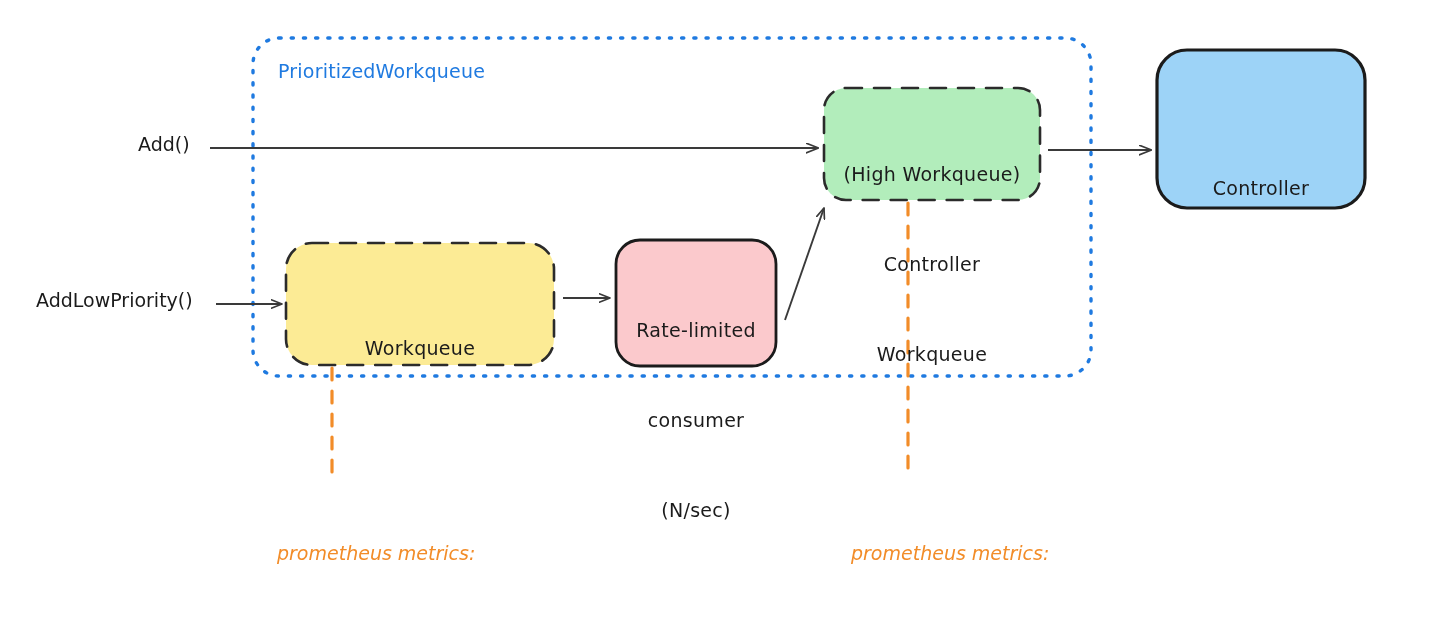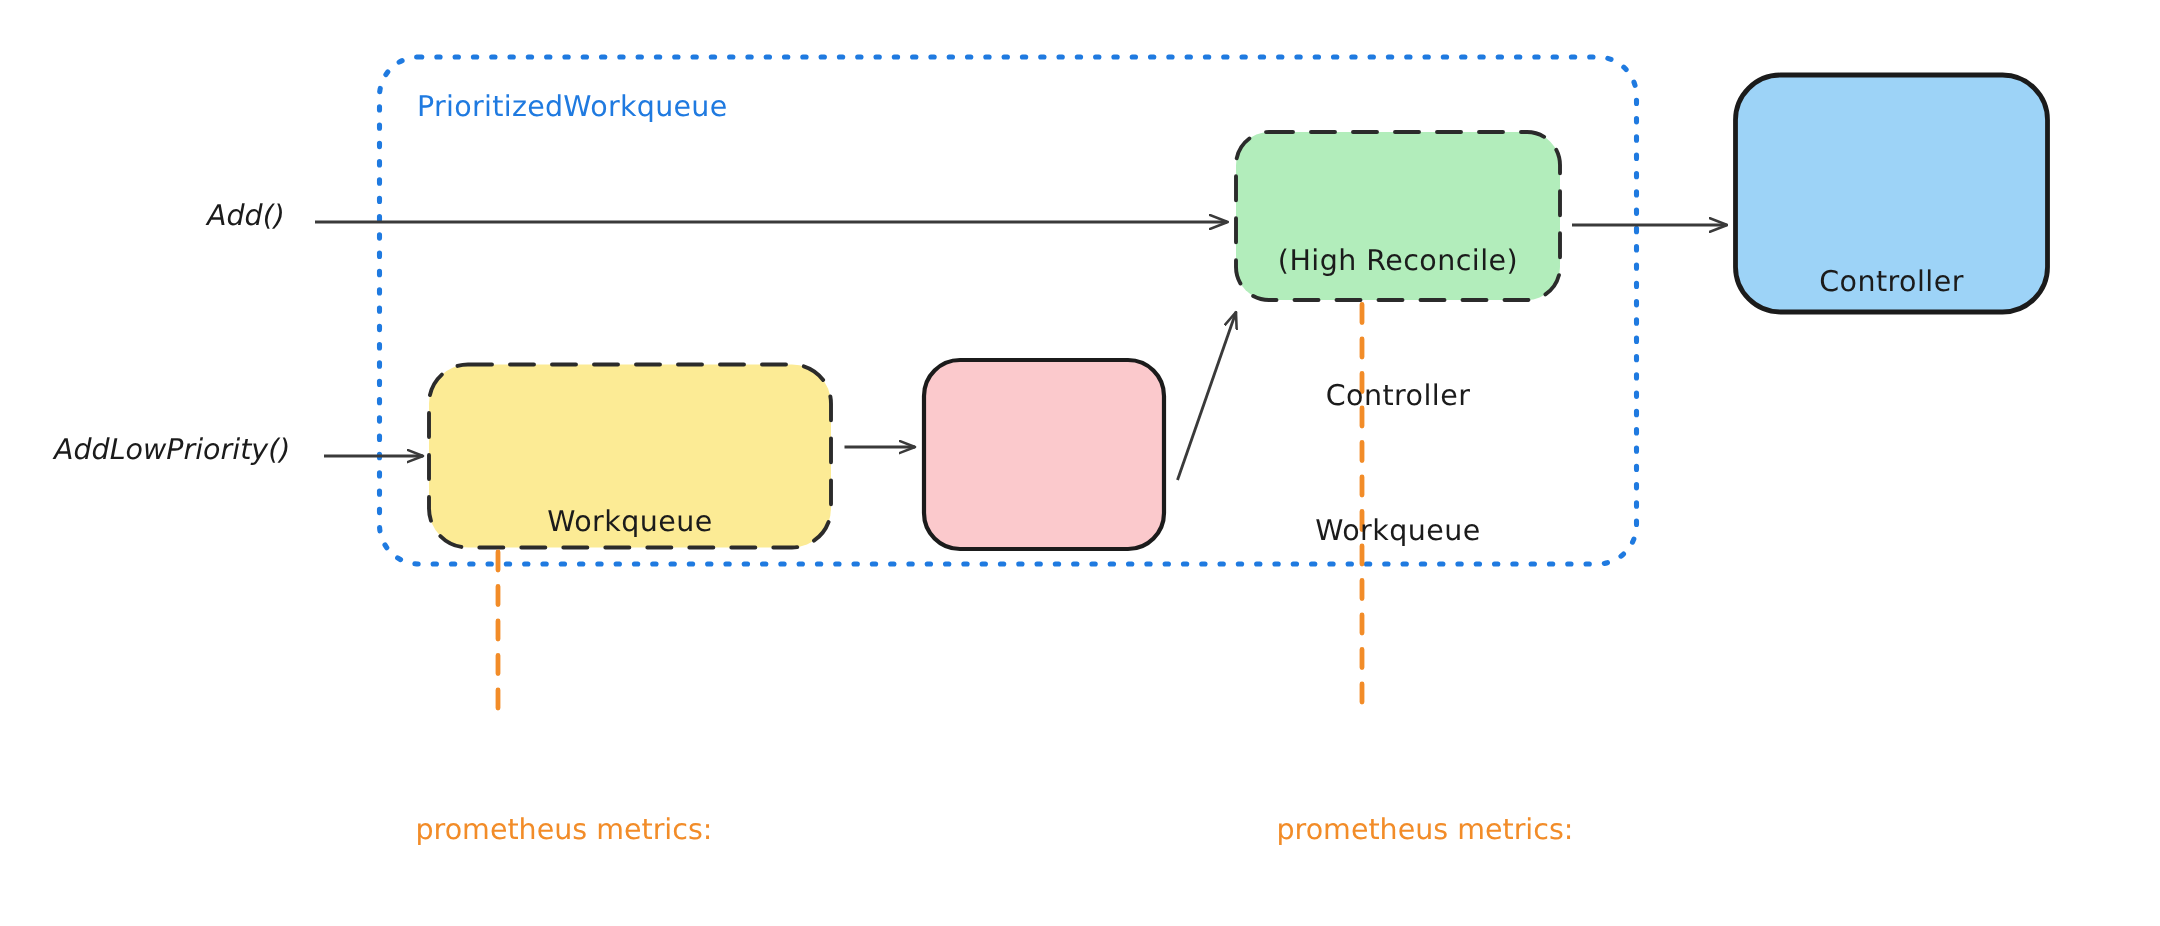--- a/index.html
+++ b/index.html
@@ -33,21 +33,20 @@
     line-height: 30px;
     letter-spacing: 0.3px;
     white-space: pre;
     pointer-events: none;
   }
   .edge-label {
     position: absolute;
     color: #1b1b1b;
     font-family: "DejaVu Sans", sans-serif;
     font-size: 19px;
-    font-style: italic;
     white-space: pre;
   }
   .group-label {
     position: absolute;
     color: #1f7ae0;
     font-family: "DejaVu Sans", sans-serif;
     font-size: 19px;
     letter-spacing: 0.2px;
     white-space: pre;
     text-align: right;
@@ -55,20 +54,21 @@
   .metrics-note {
     position: absolute;
     color: #f28c28;
     font-family: "DejaVu Sans", sans-serif;
     font-size: 19px;
     line-height: 29px;
     white-space: pre;
   }
   .metrics-note div {
     white-space: pre;
+    font-style: italic;
   }
 </style>
 </head>
 <body>
 
 <div id="canvas">
 
   <svg id="diagram-svg" viewBox="0 0 1440 617" xmlns="http://www.w3.org/2000/svg">
     <defs>
       <marker id="arrowhead" markerWidth="13" markerHeight="11" refX="12" refY="5.5" orient="auto" markerUnits="userSpaceOnUse">
@@ -117,23 +117,28 @@
   <div class="group-label" style="left:278px; top:60px;">PrioritizedWorkqueue</div>
 
   <div class="edge-label" style="left:138px; top:133px;">Add()</div>
 
   <div class="edge-label" style="left:36px; top:289px;">AddLowPriority()</div>
 
   <div class="node-label" style="left:286px; top:273px; width:268px;">
     <div>Workqueue</div>
   </div>
 
+  <div class="node-label" style="left:616px; top:255px; width:160px;">
+    <div>Rate-limited</div>
+    <div>consumer</div>
+    <div>(N/sec)</div>
+  </div>
 
   <div class="node-label" style="left:824px; top:99px; width:216px;">
-    <div>(High Reconcile)</div>
+    <div>(High Workqueue)</div>
     <div>Controller</div>
     <div>Workqueue</div>
   </div>
 
   <div class="node-label" style="left:1157px; top:113px; width:208px;">
     <div>Controller</div>
   </div>
 
   <div class="metrics-note" style="left:277px; top:481px;">
     <div>prometheus metrics:</div>

